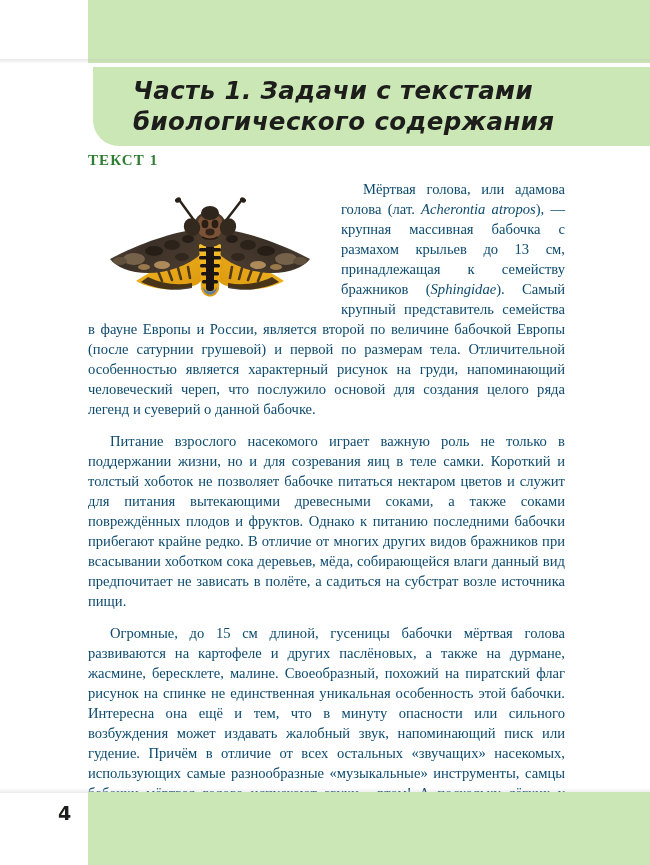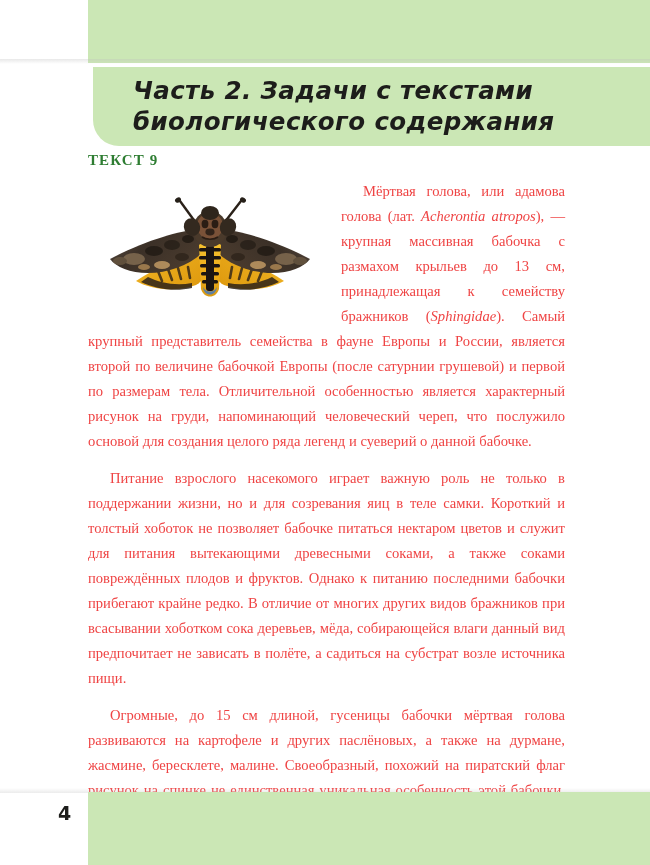--- a/index.html
+++ b/index.html
@@ -96,22 +96,22 @@
     left: 8px;
     top: 12px;
     width: 228px;
     height: 115px;
   }
 
   
   .body-text {
     font-family: "Liberation Serif", serif;
     font-size: 14.6px;
-    line-height: 25px;
-    color: #ef4444;
+    line-height: 20px;
+    color: #0c4a6e;
     text-align: justify;
     text-indent: 22px;
     margin: 0;
     -webkit-hyphens: manual;
     hyphens: manual;
   }
   .body-text + .body-text {
     margin-top: 12px;
   }
   .body-text i {
@@ -147,27 +147,27 @@
 </style>
 </head>
 <body>
 
 <div class="page">
 
   <div class="header-band"></div>
   <div class="header-band-shadow"></div>
 
   <div class="title-block">
-    <div class="title-text">Часть 2. Задачи с текстами
+    <div class="title-text">Часть 1. Задачи с текстами
 биологического содержания</div>
   </div>
 
   <div class="content">
 
-    <div class="text-label">ТЕКСТ 9</div>
+    <div class="text-label">ТЕКСТ 1</div>
 
     <div class="figure">
       <svg class="moth" viewBox="0 0 228 115">
         <defs>
           <linearGradient id="wingL" x1="0" y1="0" x2="1" y2="0.5">
             <stop offset="0%" stop-color="#5f5044"></stop>
             <stop offset="45%" stop-color="#3b3027"></stop>
             <stop offset="100%" stop-color="#4a3b2e"></stop>
           </linearGradient>
           <linearGradient id="wingR" x1="1" y1="0" x2="0" y2="0.5">

